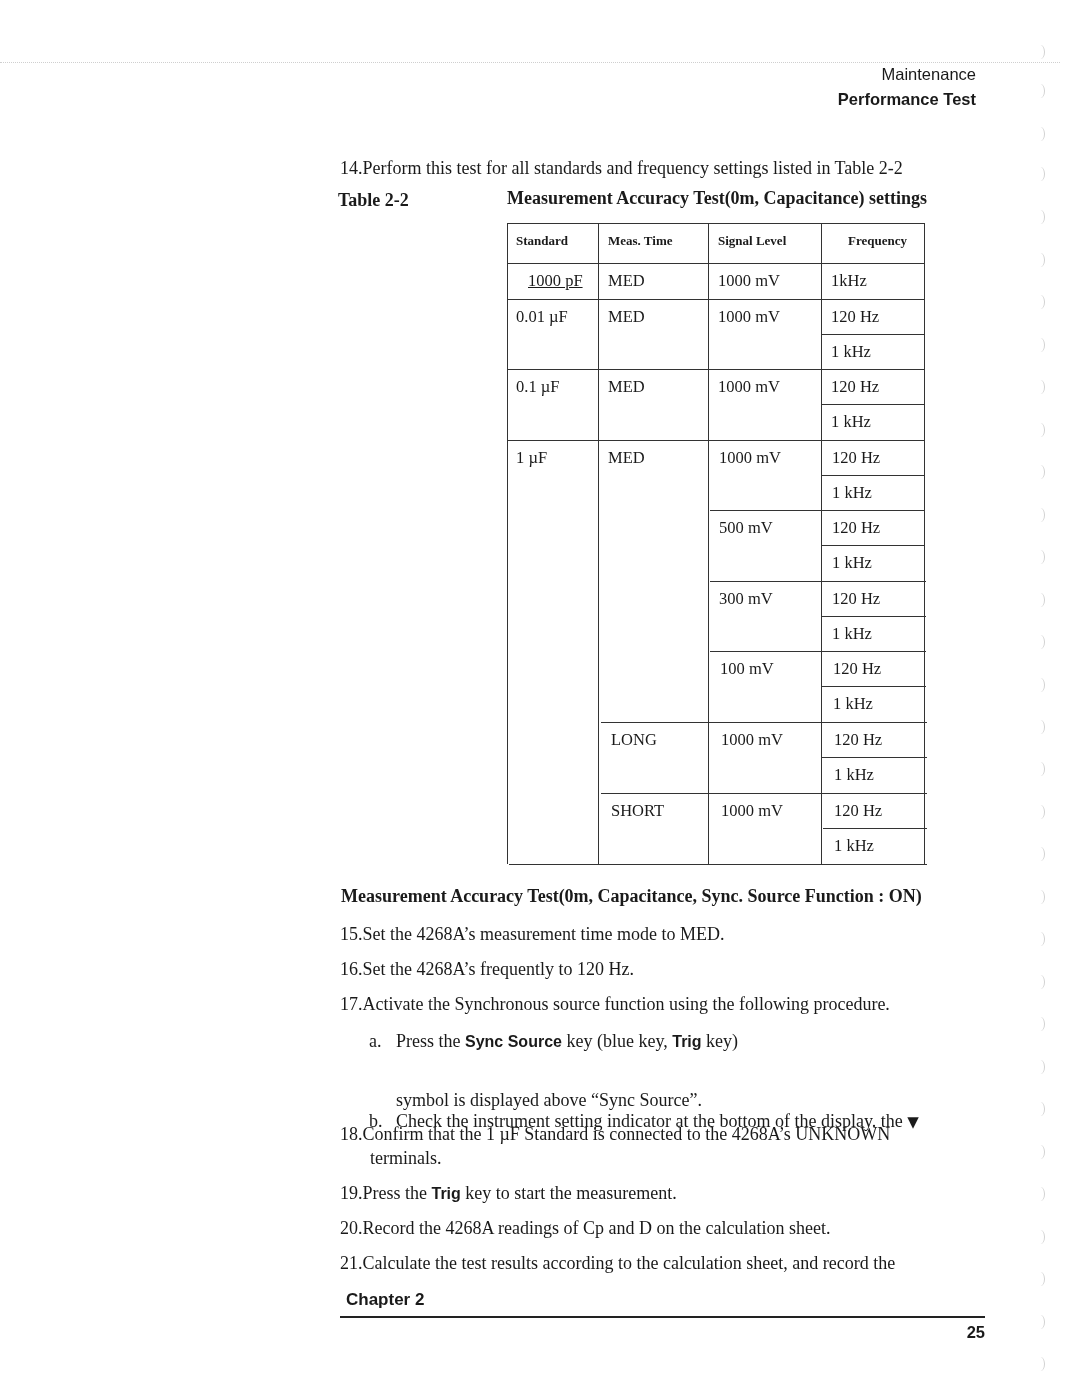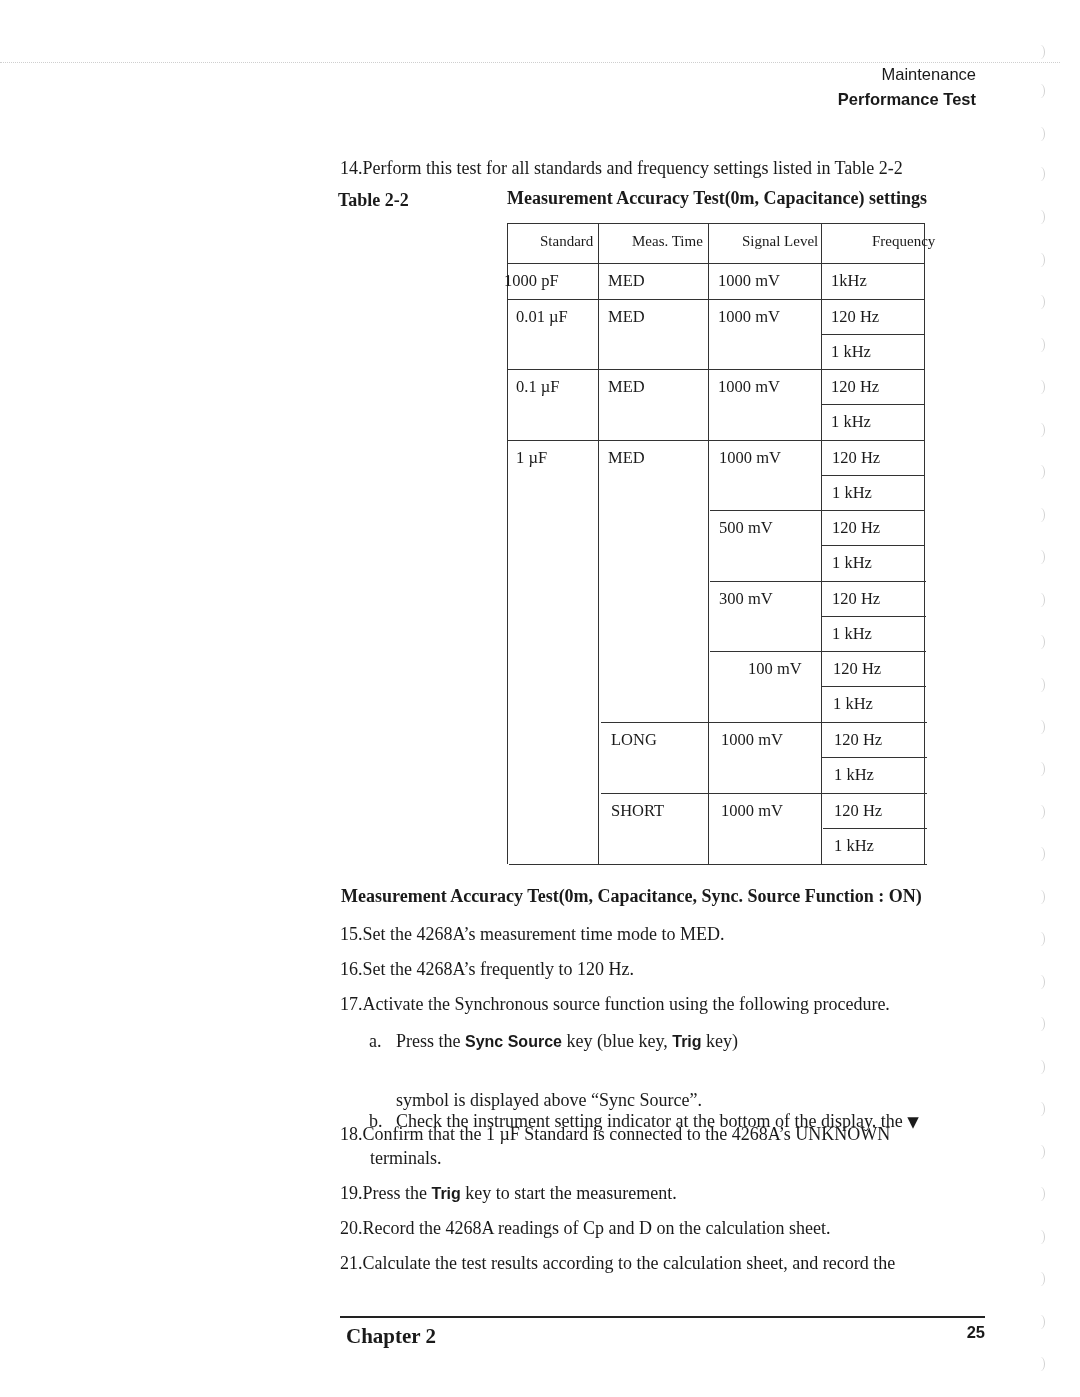--- a/index.html
+++ b/index.html
@@ -14,23 +14,23 @@
   .caption-title { left:507px; top:188px; font-size:18px; font-weight:bold; }
   .section-head { left:341px; top:886px; font-size:18px; font-weight:bold; white-space:nowrap; }
   .sub { font-size:18px; left:369px; white-space:nowrap; }
   .sub .lbl { display:inline-block; width:27px; }
   .key { font-family:"Liberation Sans", sans-serif; font-weight:bold; font-size:16px; }
   
   .tbl { position:absolute; left:0; top:0; }
   .hl { position:absolute; height:0; border-top:1.5px solid #333; }
   .vl { position:absolute; width:0; border-left:1.5px solid #333; }
   .cell { position:absolute; font-size:16.5px; white-space:nowrap; }
-  .th { font-weight:normal; font-size:15px;margin-left:24px; }
+  .th { font-weight:bold; font-size:13px; }
   .footer-rule { position:absolute; left:340px; top:1316px; width:645px; height:0; border-top:2px solid #222; }
-  .footer-left { left:346px; top:1324px; font-size:21px; font-weight:bold; font-family:Liberation Serif, serif; }
+  .footer-left { left:346px; top:1290px; font-size:17px; font-weight:bold; font-family:Liberation Sans, sans-serif; }
   .footer-right { right:95px; top:1323px; font-size:16.5px; font-weight:bold; font-family:"Liberation Sans", sans-serif; }
   .mark { position:absolute; left:1036px; width:8px; height:14px; border-right:1.5px solid #d2d2d2; border-radius:0 60% 60% 0; }
 </style>
 </head>
 <body>
 
 <div class="dotline"></div>
 
 <div class="abs hdr1">Maintenance</div>
 <div class="abs hdr2">Performance Test</div>
@@ -68,21 +68,21 @@
   <div class="vl" style="left:598px; top:223px; height:641px;"></div>
   <div class="vl" style="left:708px; top:223px; height:641px;"></div>
   <div class="vl" style="left:821px; top:223px; height:641px;"></div>
   <div class="vl" style="left:924px; top:223px; height:641px;"></div>
 
   <div class="cell th" style="left:516px; top:233px;">Standard</div>
   <div class="cell th" style="left:608px; top:233px;">Meas. Time</div>
   <div class="cell th" style="left:718px; top:233px;">Signal Level</div>
   <div class="cell th" style="left:848px; top:233px;">Frequency</div>
 
-  <div class="cell" style="left:504px; top:271px;">1000 pF</div>
+  <div class="cell" style="left:528px; top:271px;text-decoration:underline;">1000 pF</div>
   <div class="cell" style="left:608px; top:271px;">MED</div>
   <div class="cell" style="left:718px; top:271px;">1000 mV</div>
   <div class="cell" style="left:831px; top:271px;">1kHz</div>
 
   <div class="cell" style="left:516px; top:307px;">0.01 µF</div>
   <div class="cell" style="left:608px; top:307px;">MED</div>
   <div class="cell" style="left:718px; top:307px;">1000 mV</div>
   <div class="cell" style="left:831px; top:307px;">120 Hz</div>
   <div class="cell" style="left:831px; top:342px;">1 kHz</div>
 
@@ -100,21 +100,21 @@
   <div class="cell" style="left:832px; top:483px;">1 kHz</div>
 
   <div class="cell" style="left:719px; top:518px;">500 mV</div>
   <div class="cell" style="left:832px; top:518px;">120 Hz</div>
   <div class="cell" style="left:832px; top:553px;">1 kHz</div>
 
   <div class="cell" style="left:719px; top:589px;">300 mV</div>
   <div class="cell" style="left:832px; top:589px;">120 Hz</div>
   <div class="cell" style="left:832px; top:624px;">1 kHz</div>
 
-  <div class="cell" style="left:720px; top:659px;margin-left:28px;">100 mV</div>
+  <div class="cell" style="left:720px; top:659px;">100 mV</div>
   <div class="cell" style="left:833px; top:659px;">120 Hz</div>
   <div class="cell" style="left:833px; top:694px;">1 kHz</div>
 
   <div class="cell" style="left:611px; top:730px;">LONG</div>
   <div class="cell" style="left:721px; top:730px;">1000 mV</div>
   <div class="cell" style="left:834px; top:730px;">120 Hz</div>
   <div class="cell" style="left:834px; top:765px;">1 kHz</div>
 
   <div class="cell" style="left:611px; top:801px;">SHORT</div>
   <div class="cell" style="left:721px; top:801px;">1000 mV</div>

